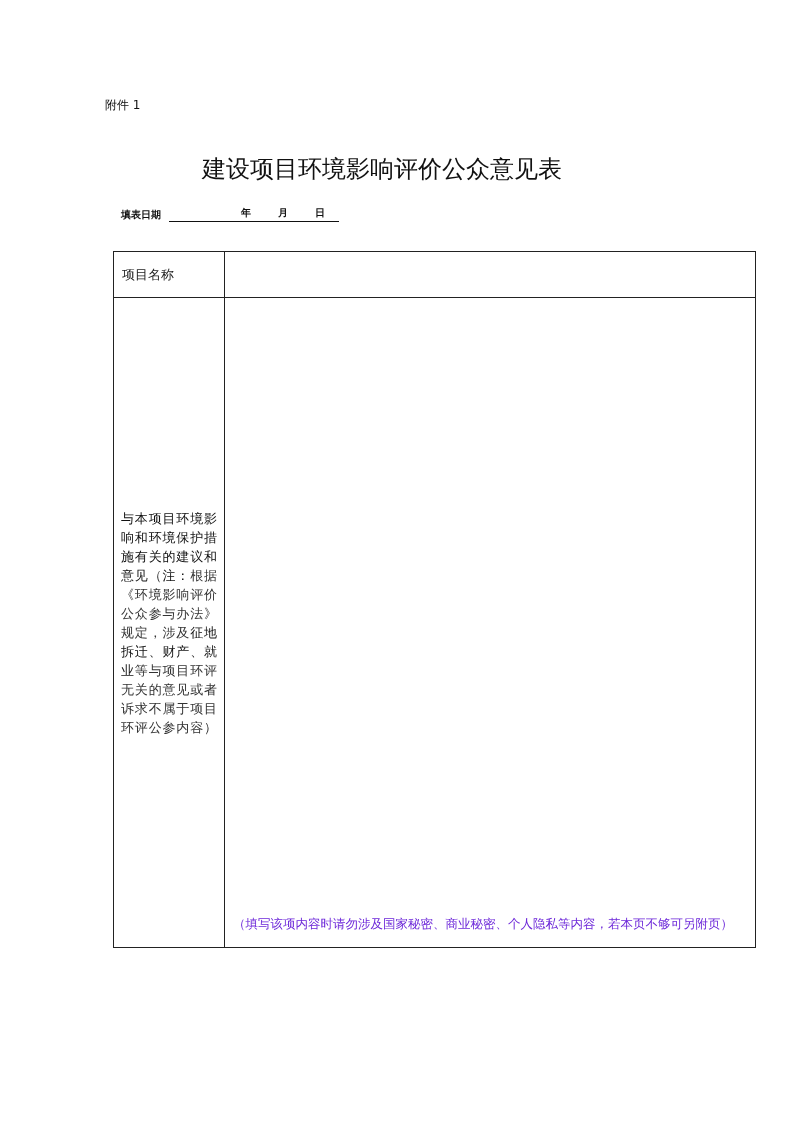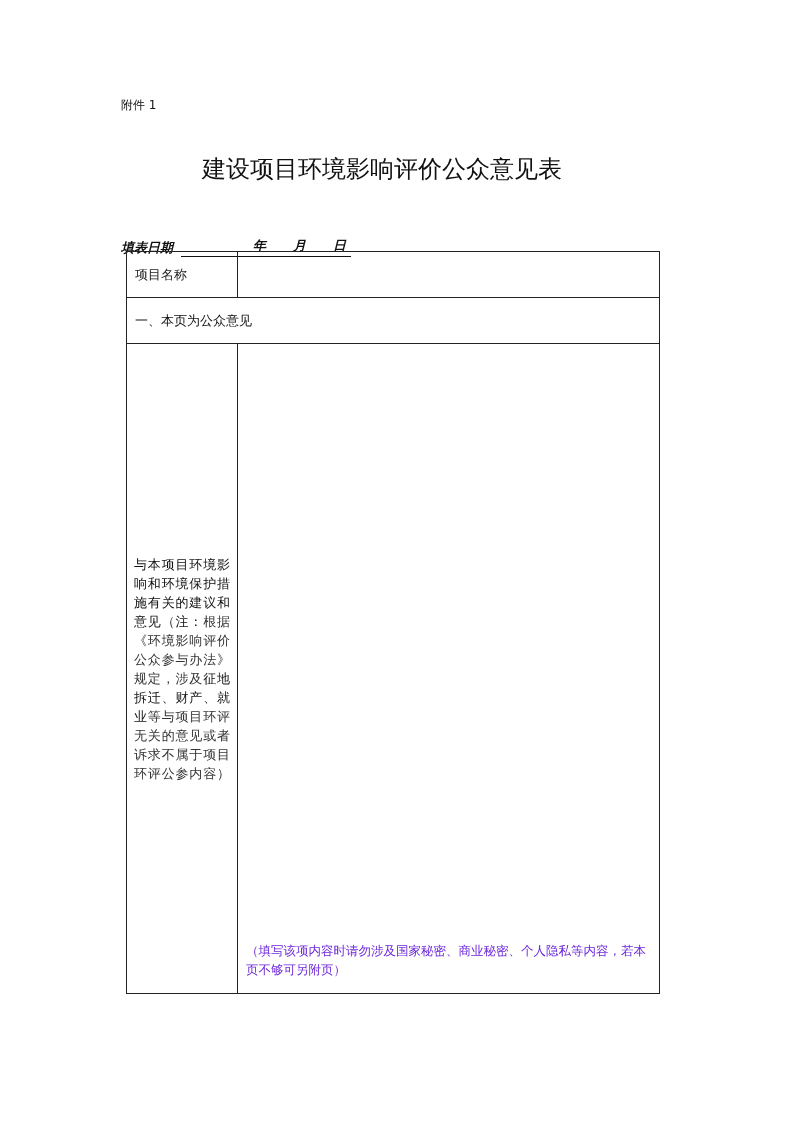--- a/index.html
+++ b/index.html
@@ -1,27 +1,27 @@
 <!DOCTYPE html>
 <html><head>
 <meta charset="utf-8">
 <style>
   html, body { margin: 0; padding: 0; background: #ffffff; }
   body { width: 794px; height: 1123px; position: relative; overflow: hidden;
          font-family: "DejaVu Sans", "Liberation Sans", sans-serif; color: #111; }
-  .attach { position: absolute; left: 121px; top: 97px; font-size: 12px; }
+  .attach { position: absolute; left: 105px; top: 97px; font-size: 12px; }
   .title { position: absolute; left: 0; width: 764px; top: 153px; text-align: center;
            font-size: 24px; letter-spacing: 0px; font-weight: normal; }
-  .date-row { position: absolute; left: 121px; top: 237px; font-size: 13px; font-weight: bold; display: flex; align-items: flex-end; font-style: italic; }
+  .date-row { position: absolute; left: 121px; top: 206px; font-size: 10px; font-weight: bold; display: flex; align-items: flex-end; }
   .date-row .label { margin-right: 8px; }
   .date-row .line { display: flex; border-bottom: 1.5px solid #111; padding-bottom: 1px; width: 170px; }
   .date-row .line span { display: inline-block; }
   .y { margin-left: 72px; } .m { margin-left: 27px; } .d { margin-left: 27px; }
 
-  table.form { position: absolute; left: 126px; top: 251px; width: 534px; border-collapse: collapse; }
+  table.form { position: absolute; left: 113px; top: 251px; width: 643px; border-collapse: collapse; }
   table.form td { border: 1.5px solid #222; padding: 0; vertical-align: middle; }
   td.c1 { width: 110px; }
   .r1 td { height: 45px; }
   .r2 td { height: 45px; }
   .r3 td { height: 649px; }
   .cell-label { font-size: 13px; padding-left: 8px; color: #222; }
   .section { font-size: 13px; padding-left: 8px; color: #111; }
   .opinion-label { padding: 0 7px; font-size: 13px; line-height: 19px; text-align: justify; text-align-last: justify; }
   .opinion-label b { font-weight: normal; }
   .opinion-label .note { font-family: "DejaVu Serif", "Liberation Serif", serif; color: #333; }
@@ -46,25 +46,20 @@
 </div>
 
 <table class="form">
   <tbody>
       <tr class="r1">
     <td class="c1">
       <div class="cell-label">项目名称</div>
     </td>
     <td></td>
   </tr>
-  <tr class="r2">
-    <td colspan="2">
-      <div class="section">一、本页为公众意见</div>
-    </td>
-  </tr>
   <tr class="r3">
     <td class="c1">
       <div class="opinion-label"><b>与本项目环境影响和环境保护措施有关的建议和意见</b><span class="note">（</span><b>注：</b><span class="note">根据《环境影响评价公众参与办法》规定，涉及</span><b>征地拆迁、财产、就业</b><span class="note">等与项目环评无关的意见或者诉求不属于项目环评公参内容）</span></div>
     </td>
     <td class="opinion-cell">
       <div class="foot-note">（填写该项内容时请勿涉及国家秘密、商业秘密、个人隐私等内容，若本页不够可另附页）</div>
     </td>
   </tr>
 </tbody>
   </table>

